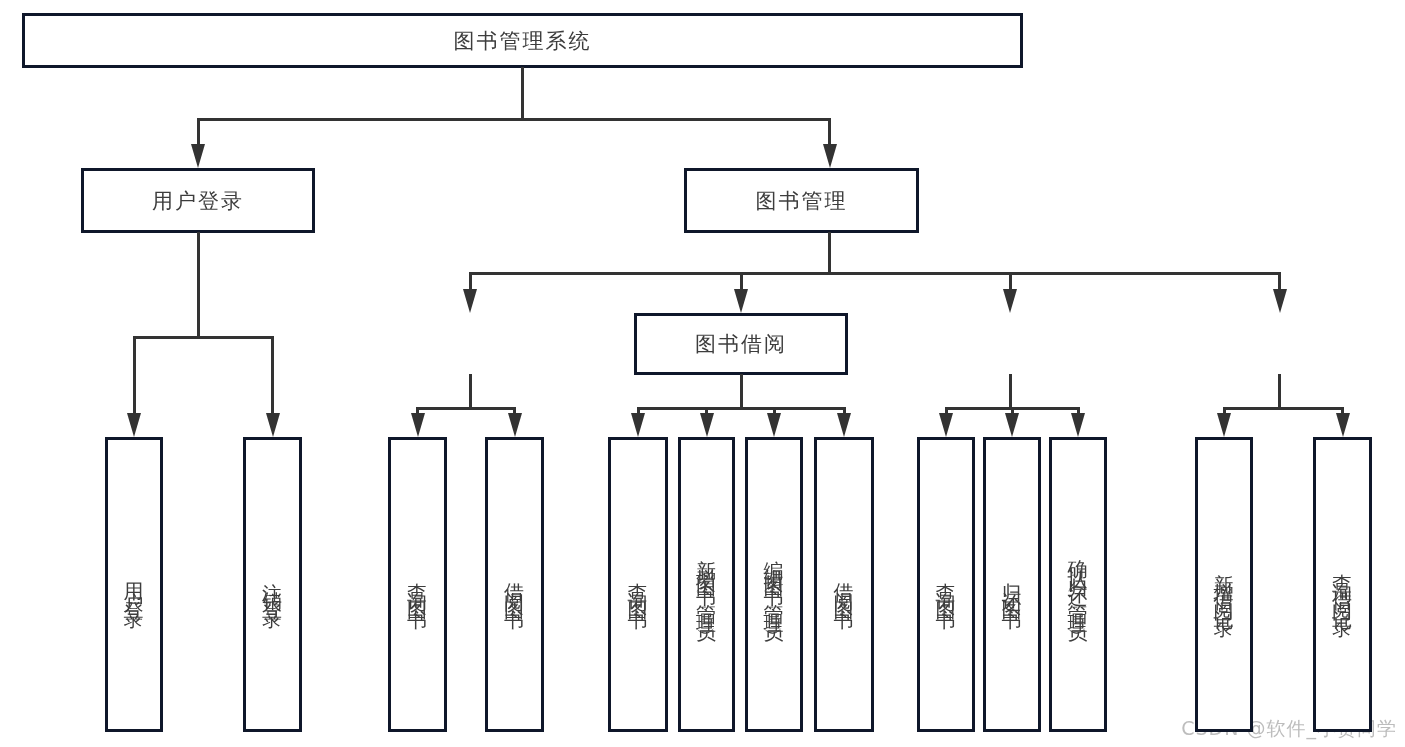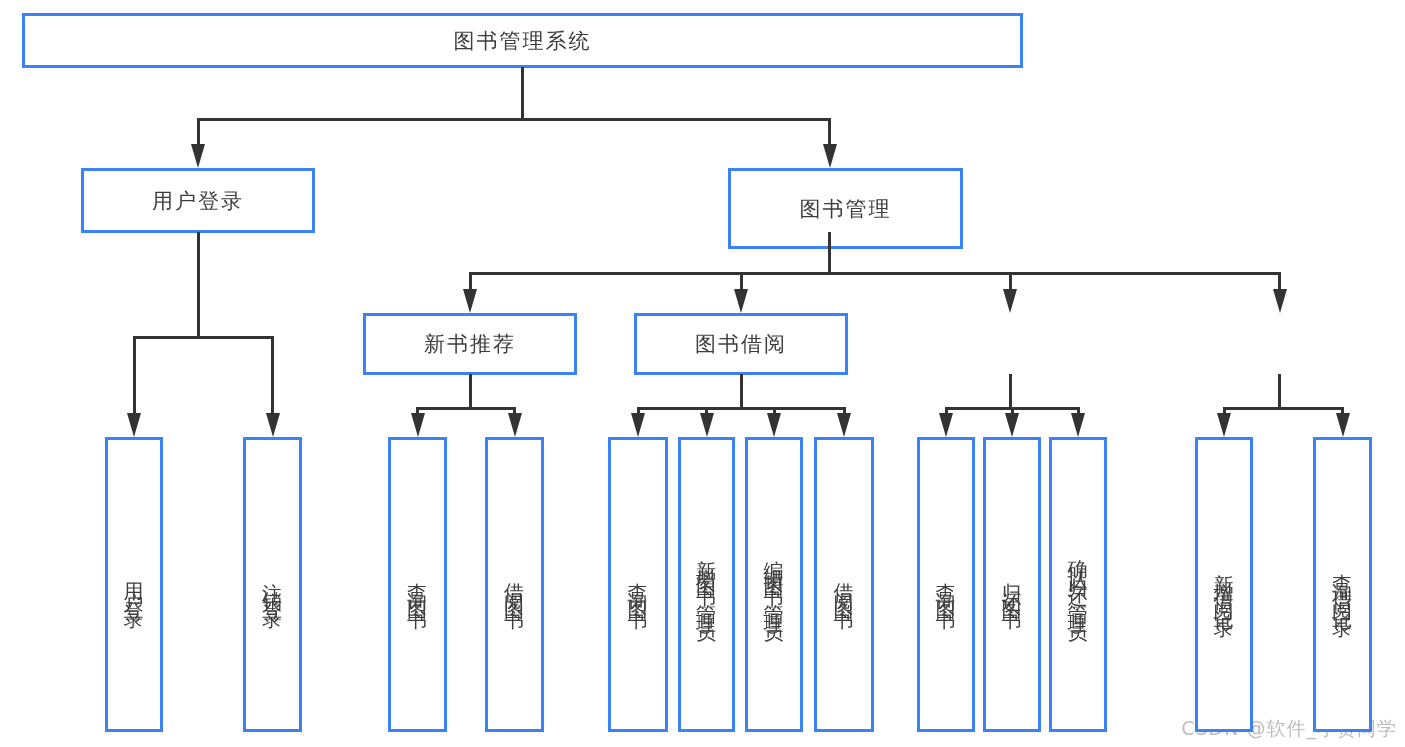--- a/index.html
+++ b/index.html
@@ -3,21 +3,21 @@
 <meta charset="utf-8">
 <style>
   html,body { margin:0; padding:0; background:#ffffff; }
   #stage {
     position:relative; width:1405px; height:747px;
     background:#ffffff; overflow:hidden;
     font-family:"DejaVu Sans","Liberation Sans",sans-serif;
   }
   .node {
     position:absolute; box-sizing:border-box;
-    border:3px solid #3b82f6; background:#ffffff;
+    border:3px solid #0f172a; background:#ffffff;
     display:flex; align-items:center; justify-content:center;
     color:#3d3d3d;
   }
   .node-h { font-size:21px; letter-spacing:2px; }
   .node-v { font-size:20px; }
   .node-v .label {
     writing-mode:vertical-rl; text-orientation:mixed;
     letter-spacing:9px; line-height:1;
   }
   .line  { position:absolute; background:#333333; }
@@ -37,25 +37,22 @@
 <body>
 
 <div id="stage">
   <span class="watermark">CSDN @软件_小贺同学</span>
 <div class="node node-h" style="left: 22px; top: 13px; width: 1001px; height: 55px;">
       <span class="label">图书管理系统</span>
     </div>
     <div class="node node-h" style="left: 81px; top: 168px; width: 234px; height: 65px;">
       <span class="label">用户登录</span>
     </div>
-    <div class="node node-h" style="left: 728px; top: 168px; width: 235px; height: 81px;">
+    <div class="node node-h" style="left: 684px; top: 168px; width: 235px; height: 65px;">
       <span class="label">图书管理</span>
-    </div>
-    <div class="node node-h" style="left: 363px; top: 313px; width: 214px; height: 62px;">
-      <span class="label">新书推荐</span>
     </div>
     <div class="node node-h" style="left: 634px; top: 313px; width: 214px; height: 62px; align-items: center;">
       <span class="label">图书借阅</span>
     </div>
     <div class="node node-v" style="left: 105px; top: 437px; width: 58px; height: 295px;">
       <span class="label">用户登录</span>
     </div>
     <div class="node node-v" style="left: 243px; top: 437px; width: 59px; height: 295px;">
       <span class="label">注销登录</span>
     </div>

